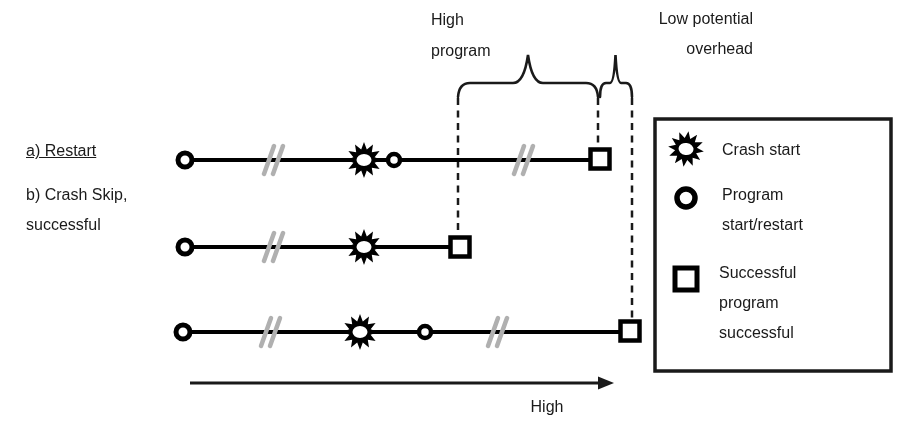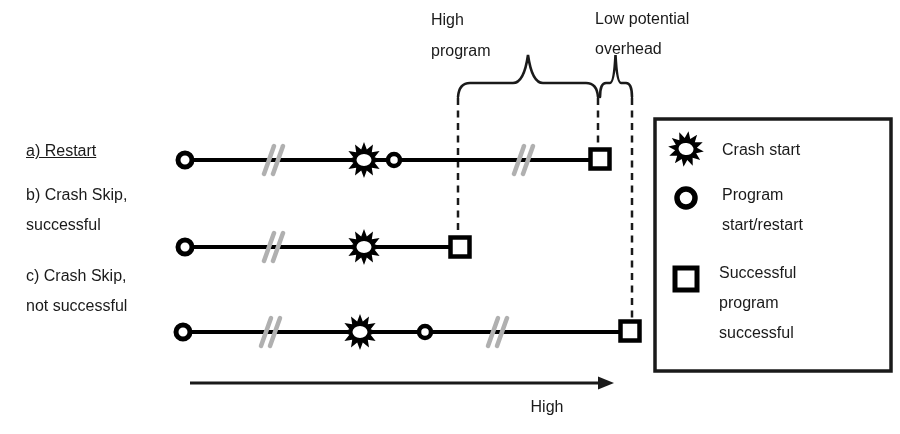--- a/index.html
+++ b/index.html
@@ -94,31 +94,27 @@
     </g>
   </svg>
 
   <div class="txt" style="left:26px;top:136px;text-decoration:underline;">a) Restart</div>
 
   <div class="txt" style="left:26px;top:180px;">
     <div>b) Crash Skip,</div>
     <div>successful</div>
   </div>
 
-  <div class="txt" style="left:26px;top:261px;">
-    <div>c) Crash Skip,</div>
-    <div>not successful</div>
-  </div>
 
   <div class="txt" style="left:431px;top:4px;line-height:31px;">
     <div>High</div>
     <div>program</div>
   </div>
 
-  <div class="txt" style="left:595px;top:4px;width:158px;">
+  <div class="txt" style="left:595px;top:4px;width:158px;text-align:right;">
     <div>Low potential</div>
     <div>overhead</div>
   </div>
 
   <div class="txt" style="left:512px;top:392px;width:70px;text-align:center;">High</div>
 
   <div class="txt" style="left:722px;top:135px;">Crash start</div>
 
   <div class="txt" style="left:722px;top:180px;">
     <div>Program</div>

